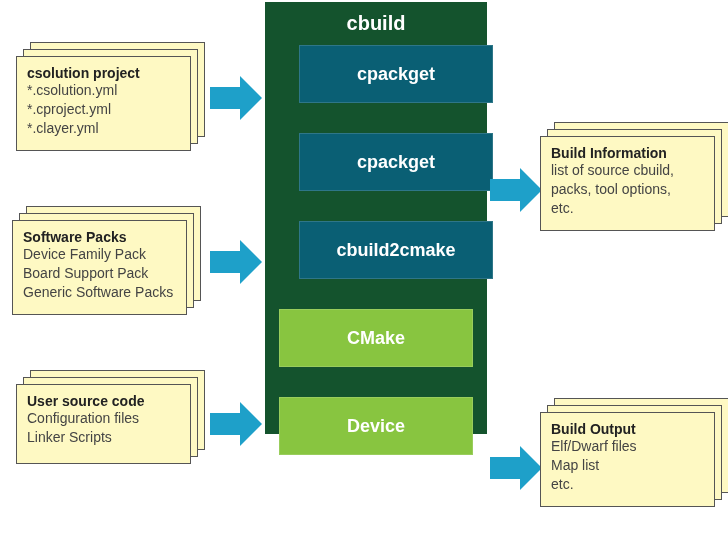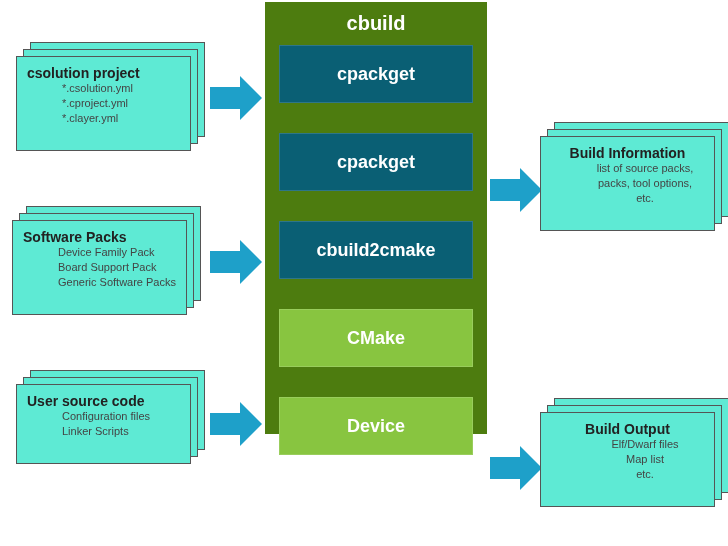--- a/index.html
+++ b/index.html
@@ -14,29 +14,29 @@
   .diagram { position: relative; width: 728px; height: 546px; }
 
   
   .filebox {
     position: absolute;
     width: 190px;
   }
   .filebox .page {
     position: absolute;
     width: 175px;
-    background: #5eead4;
+    background: #fef9c3;
     border: 1.5px solid #555;
   }
   .filebox .page.back { top: 0; left: 14px; height: 100%; }
   .filebox .page.mid  { top: 7px; left: 7px; height: 100%; }
   .filebox .page.front{ top: 14px; left: 0; height: 100%; padding: 8px 10px; }
   .filebox .title { font-weight: 700; font-size: 14px; color: #222; }
-  .filebox .line { font-size: 11px; color: #444; line-height: 1.35; margin-left: 35px; }
-  .filebox.right .title, .filebox.right .line { text-align: center; }
+  .filebox .line { font-size: 14px; color: #444; line-height: 1.35; }
+  .filebox.right .title, .filebox.right .line { }
 
   
   .arrow {
     position: absolute;
     display: flex;
     align-items: center;
   }
   .arrow .shaft {
     height: 22px;
     background: #1ea0c9;
@@ -48,21 +48,21 @@
     border-left: 22px solid #1ea0c9;
   }
 
   
   .pillar {
     position: absolute;
     left: 265px;
     top: 2px;
     width: 222px;
     height: 432px;
-    background: #4d7c0f;
+    background: #14532d;
     padding: 10px 14px 14px 14px;
   }
   .pillar-title {
     color: #fff;
     font-weight: 700;
     font-size: 20px;
     text-align: center;
     margin-bottom: 10px;
   }
   .module {
@@ -70,21 +70,21 @@
     height: 58px;
     display: flex;
     align-items: center;
     justify-content: center;
     color: #fff;
     font-weight: 700;
     font-size: 18px;
     margin-bottom: 30px;
     border: 1px solid rgba(255,255,255,0.15);
   }
-  .module.teal  { background: #0a5f74; }
+  .module.teal  { background: #0a5f74; margin-left: 20px; }
   .module.green { background: #88c540; }
   .module:last-child { margin-bottom: 0; }
 </style>
 </head>
 <body>
 
 <div class="diagram">
 
   <div class="filebox" style="top:42px; left:16px; height:95px;">
     <div class="page back"></div>
@@ -147,21 +147,21 @@
   <div class="arrow" style="top:446px; left:490px;">
     <div class="shaft" style="width:30px;"></div>
       <div class="head"></div>
   </div>
 
   <div class="filebox right" style="top:122px; left:540px; height:95px;">
     <div class="page back"></div>
       <div class="page mid"></div>
     <div class="page front">
       <div class="title">Build Information</div>
-      <div class="line">list of source packs,</div>
+      <div class="line">list of source cbuild,</div>
       <div class="line">packs, tool options,</div>
       <div class="line">etc.</div>
     </div>
   </div>
 
   <div class="filebox right" style="top:398px; left:540px; height:95px;">
     <div class="page back"></div>
       <div class="page mid"></div>
     <div class="page front">
       <div class="title">Build Output</div>

